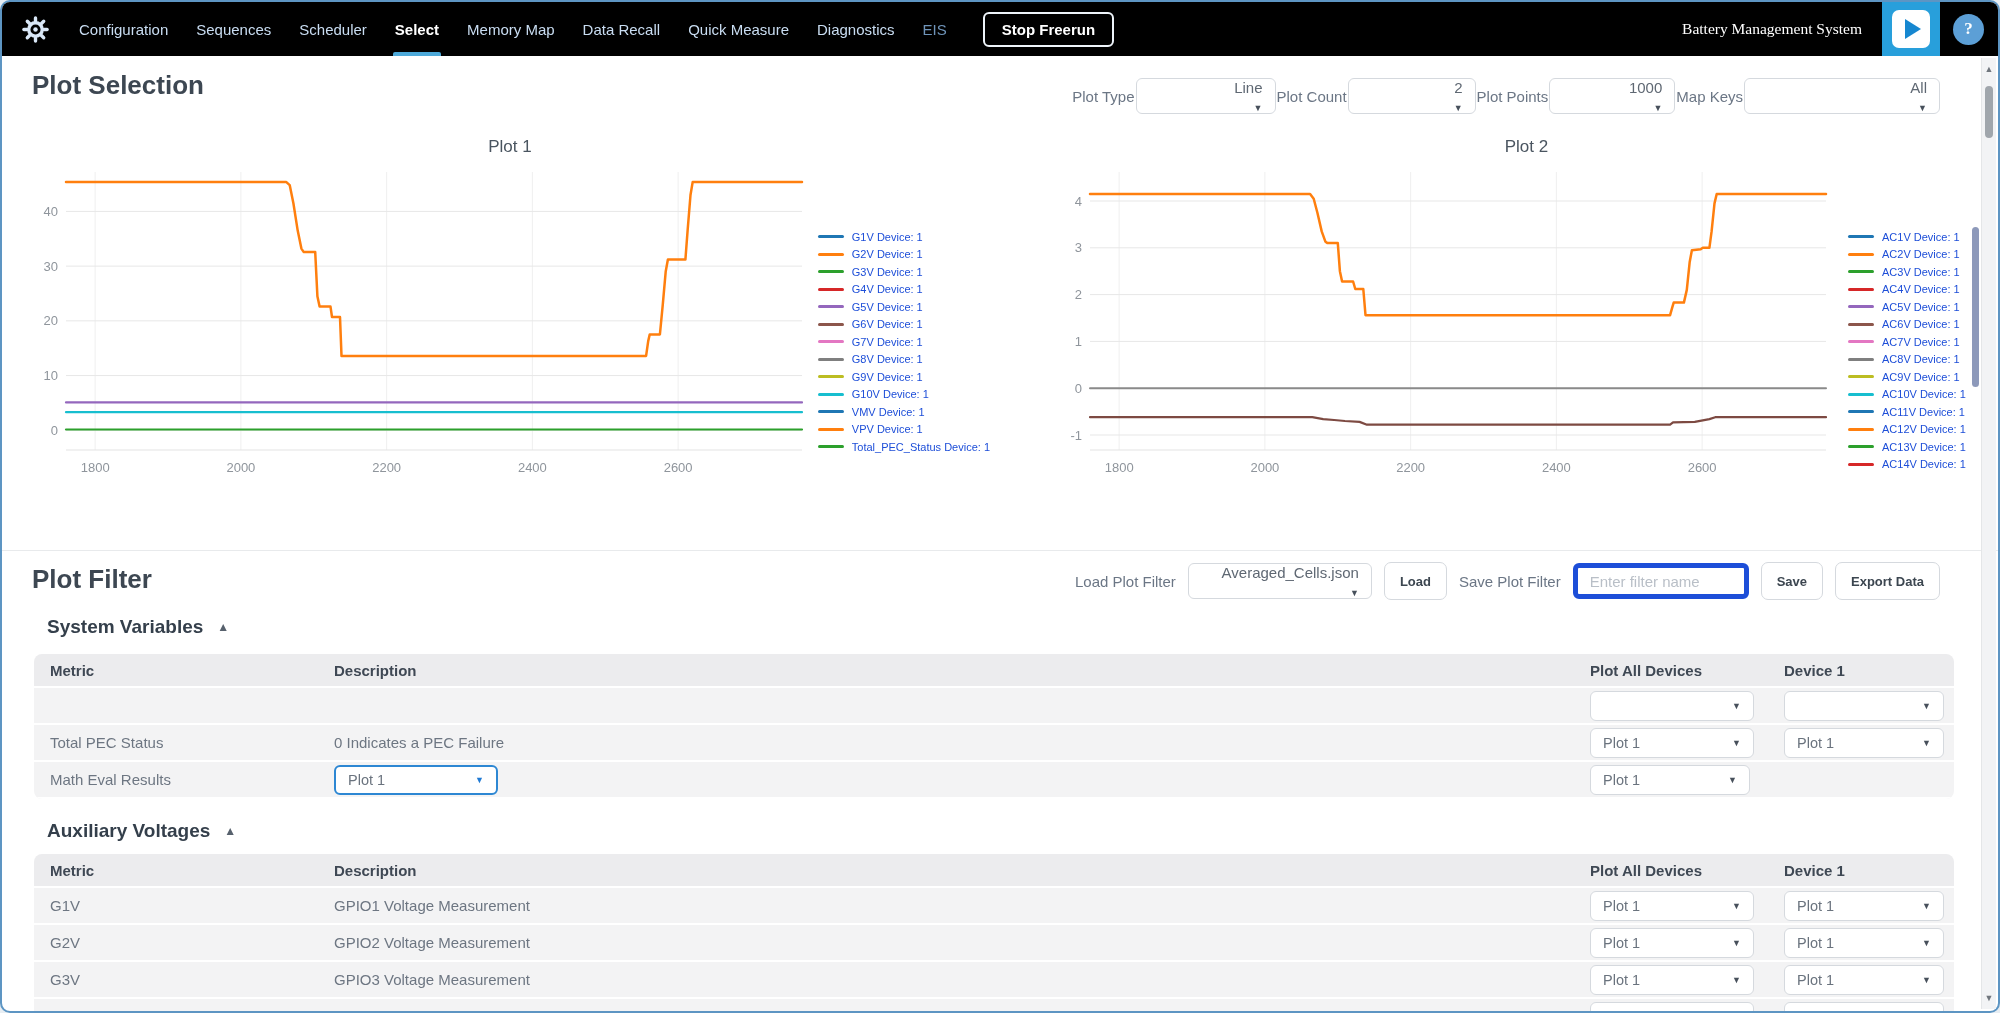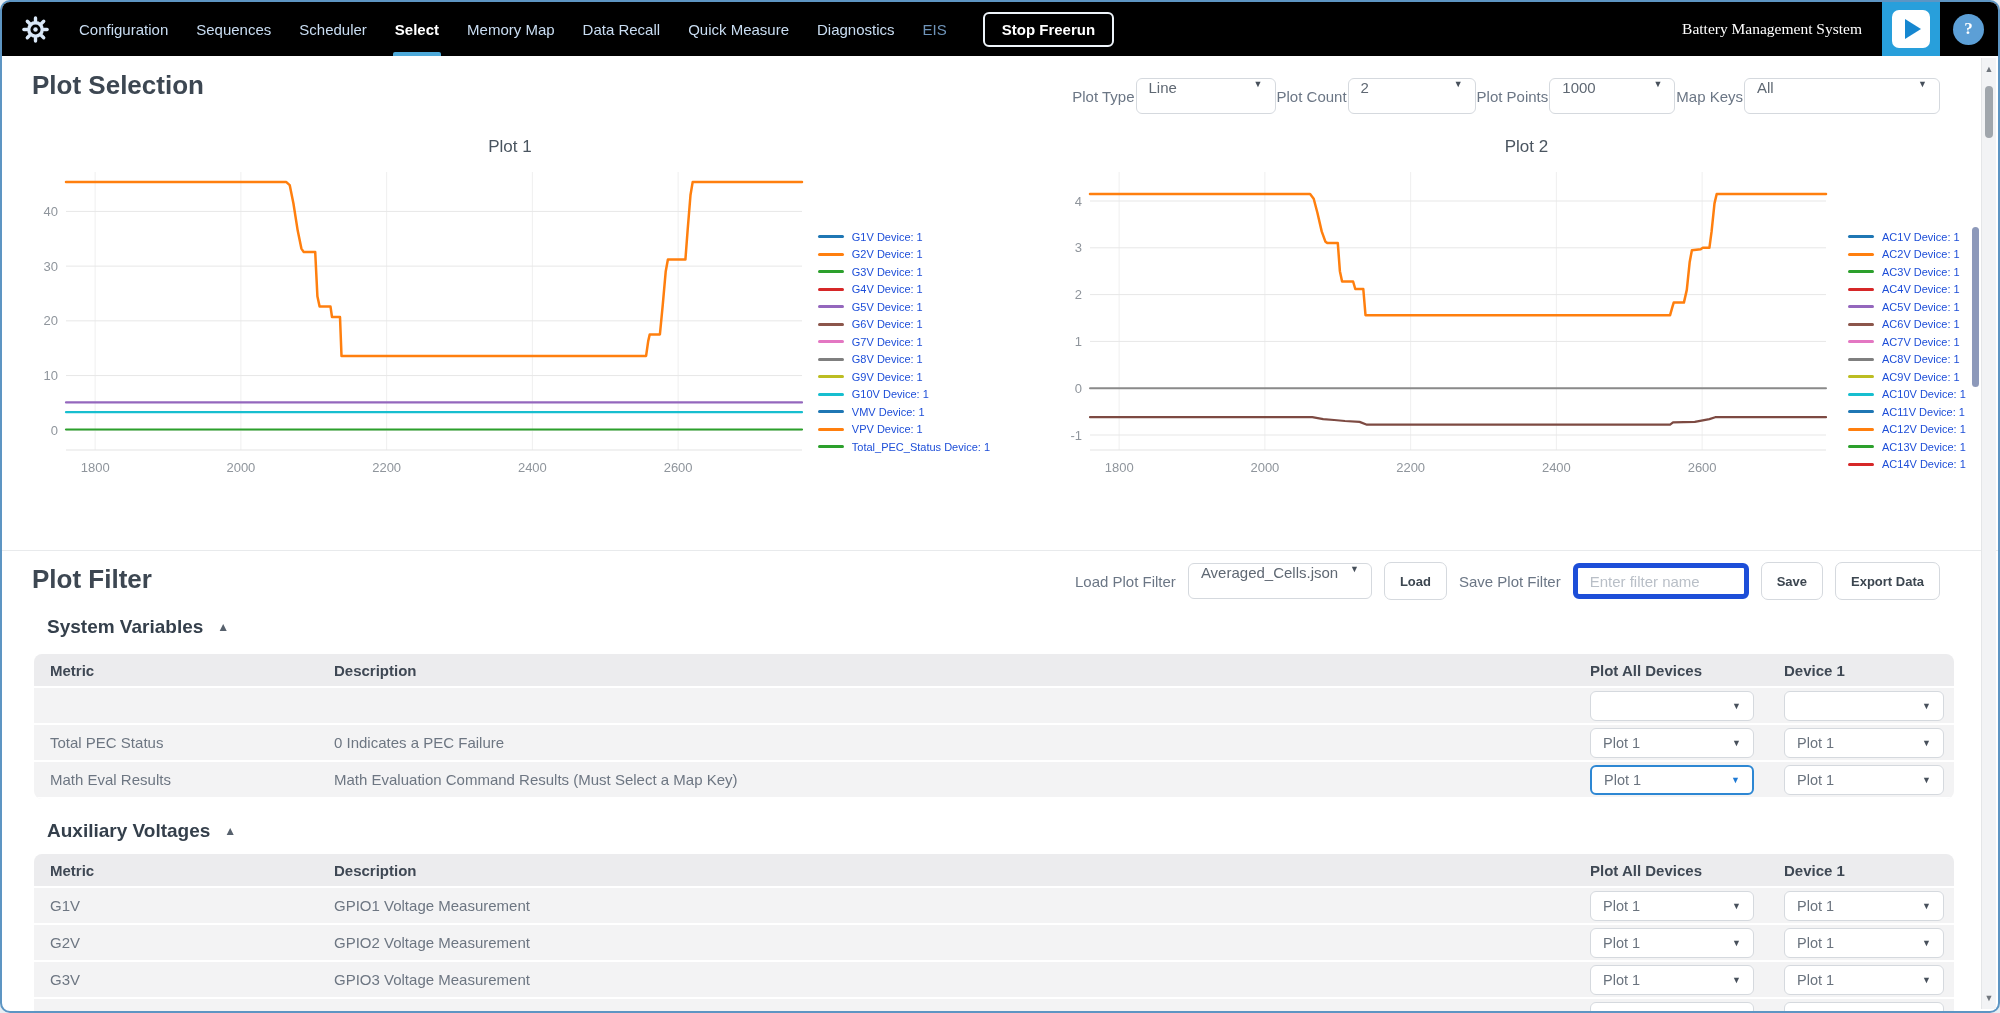--- a/index.html
+++ b/index.html
@@ -32,22 +32,22 @@
   .help-btn { width:31px; height:31px; border-radius:50%; background:#5c9fd6; color:#ffffff;
               font-weight:700; font-size:17px; display:flex; align-items:center; justify-content:center;
               margin:0 14px 0 13px; cursor:pointer; }
 
   
   .section-title { position:absolute; left:30px; font-size:26px; font-weight:700; color:#3d4752; }
   #plot-selection-title { top:68px; }
   .ps-controls { position:absolute; top:76px; right:58px; display:flex; align-items:center; gap:1px; }
   .ps-label { font-size:15px; color:#6b7685; white-space:nowrap; }
   .dd { height:36px; background:#ffffff; border:1px solid #d5d9de; border-radius:6px;
-        display:flex; align-items:flex-start; justify-content:space-between; padding:0 12px;
-        color:#5f6873; font-size:15px; cursor:pointer; }
+        display:flex; align-items:flex-end; justify-content:space-between; padding:0 12px;
+        color:#5f6873; font-size:15px; cursor:pointer;flex-direction:column; }
   .dd .arr { font-size:9px; color:#47505b; margin-left:10px; }
 
   
   .chart-block { position:absolute; top:130px; }
   .chart-title { text-align:center; font-size:17px; color:#4a5560; height:30px; line-height:30px; }
   .chart-row { display:flex; align-items:flex-start; }
   .legend { margin-left:14px; margin-top:66px; }
   .legend-row { display:flex; align-items:center; height:17.5px; cursor:pointer; }
   .legend-dash { width:26px; height:3px; border-radius:2px; margin-right:8px; flex:none; }
   .legend-label { font-size:11px; color:#1d4ed8; white-space:nowrap; }
@@ -390,21 +390,20 @@
           </div>
           <div>
             <div class="cell-dd narrow">
               <span>Plot 1</span>
               <span class="arr">▼</span>
             </div>
           </div>
         </div>
         <div class="trow body">
           <div>Math Eval Results</div>
-          <div>Math Evaluation Command Results (Must Select a Map Key)</div>
           <div>
             <div class="cell-dd focused">
               <span>Plot 1</span>
               <span class="arr">▼</span>
             </div>
           </div>
           <div>
             <div class="cell-dd narrow">
               <span>Plot 1</span>
               <span class="arr">▼</span>

